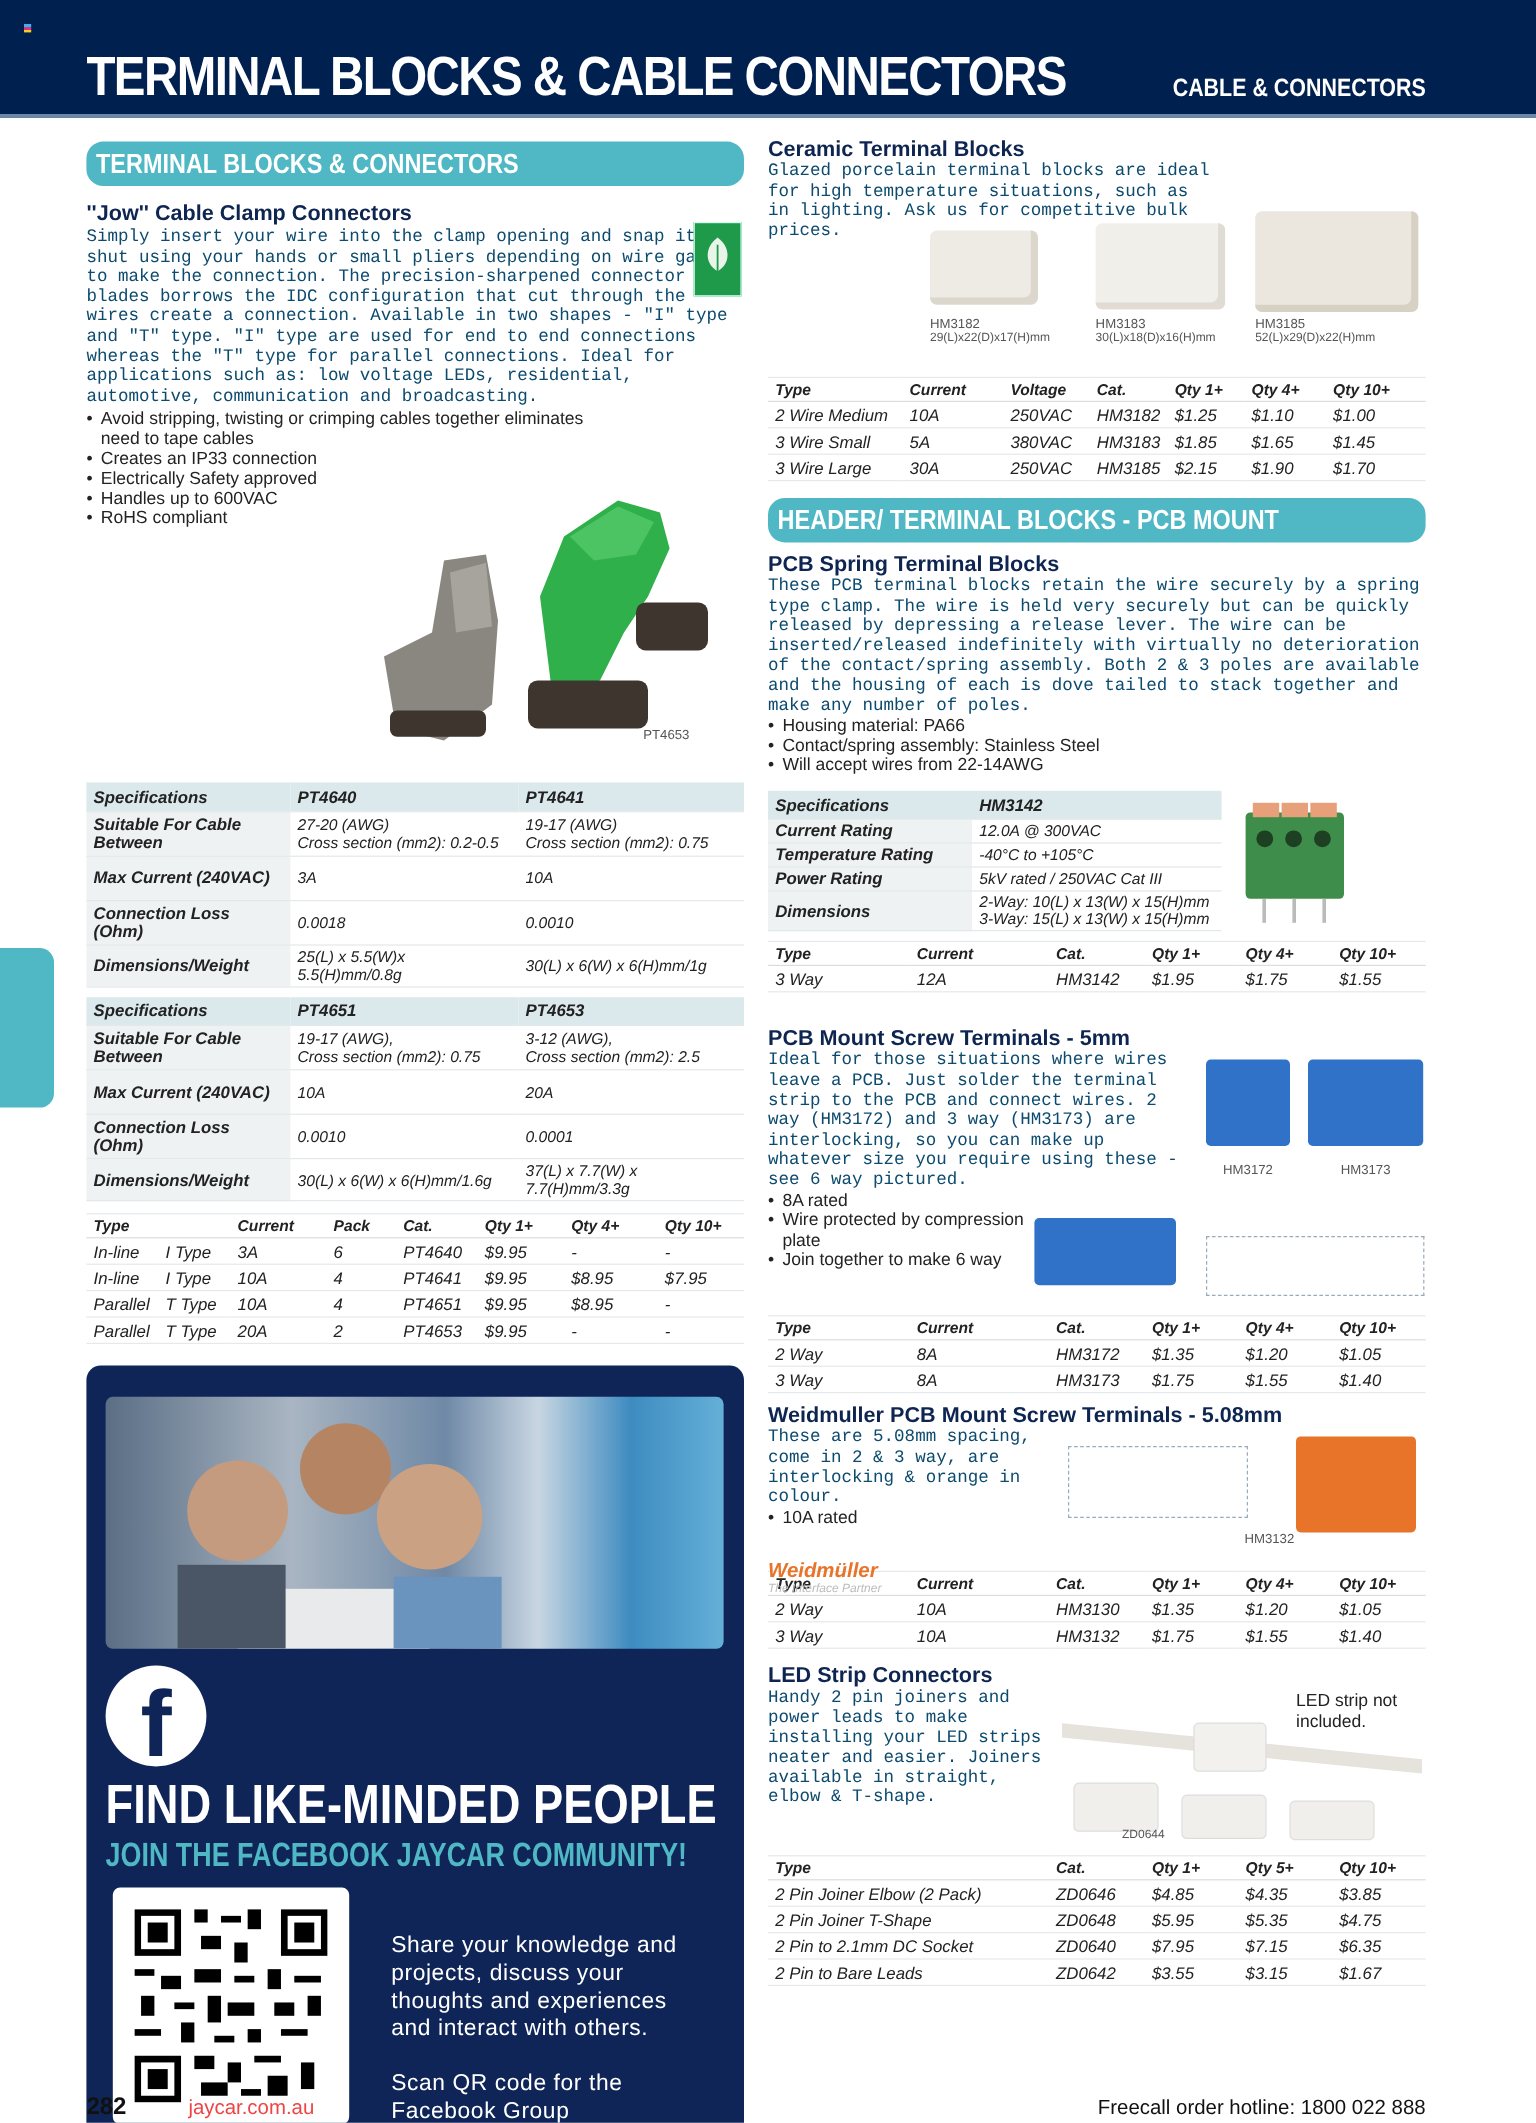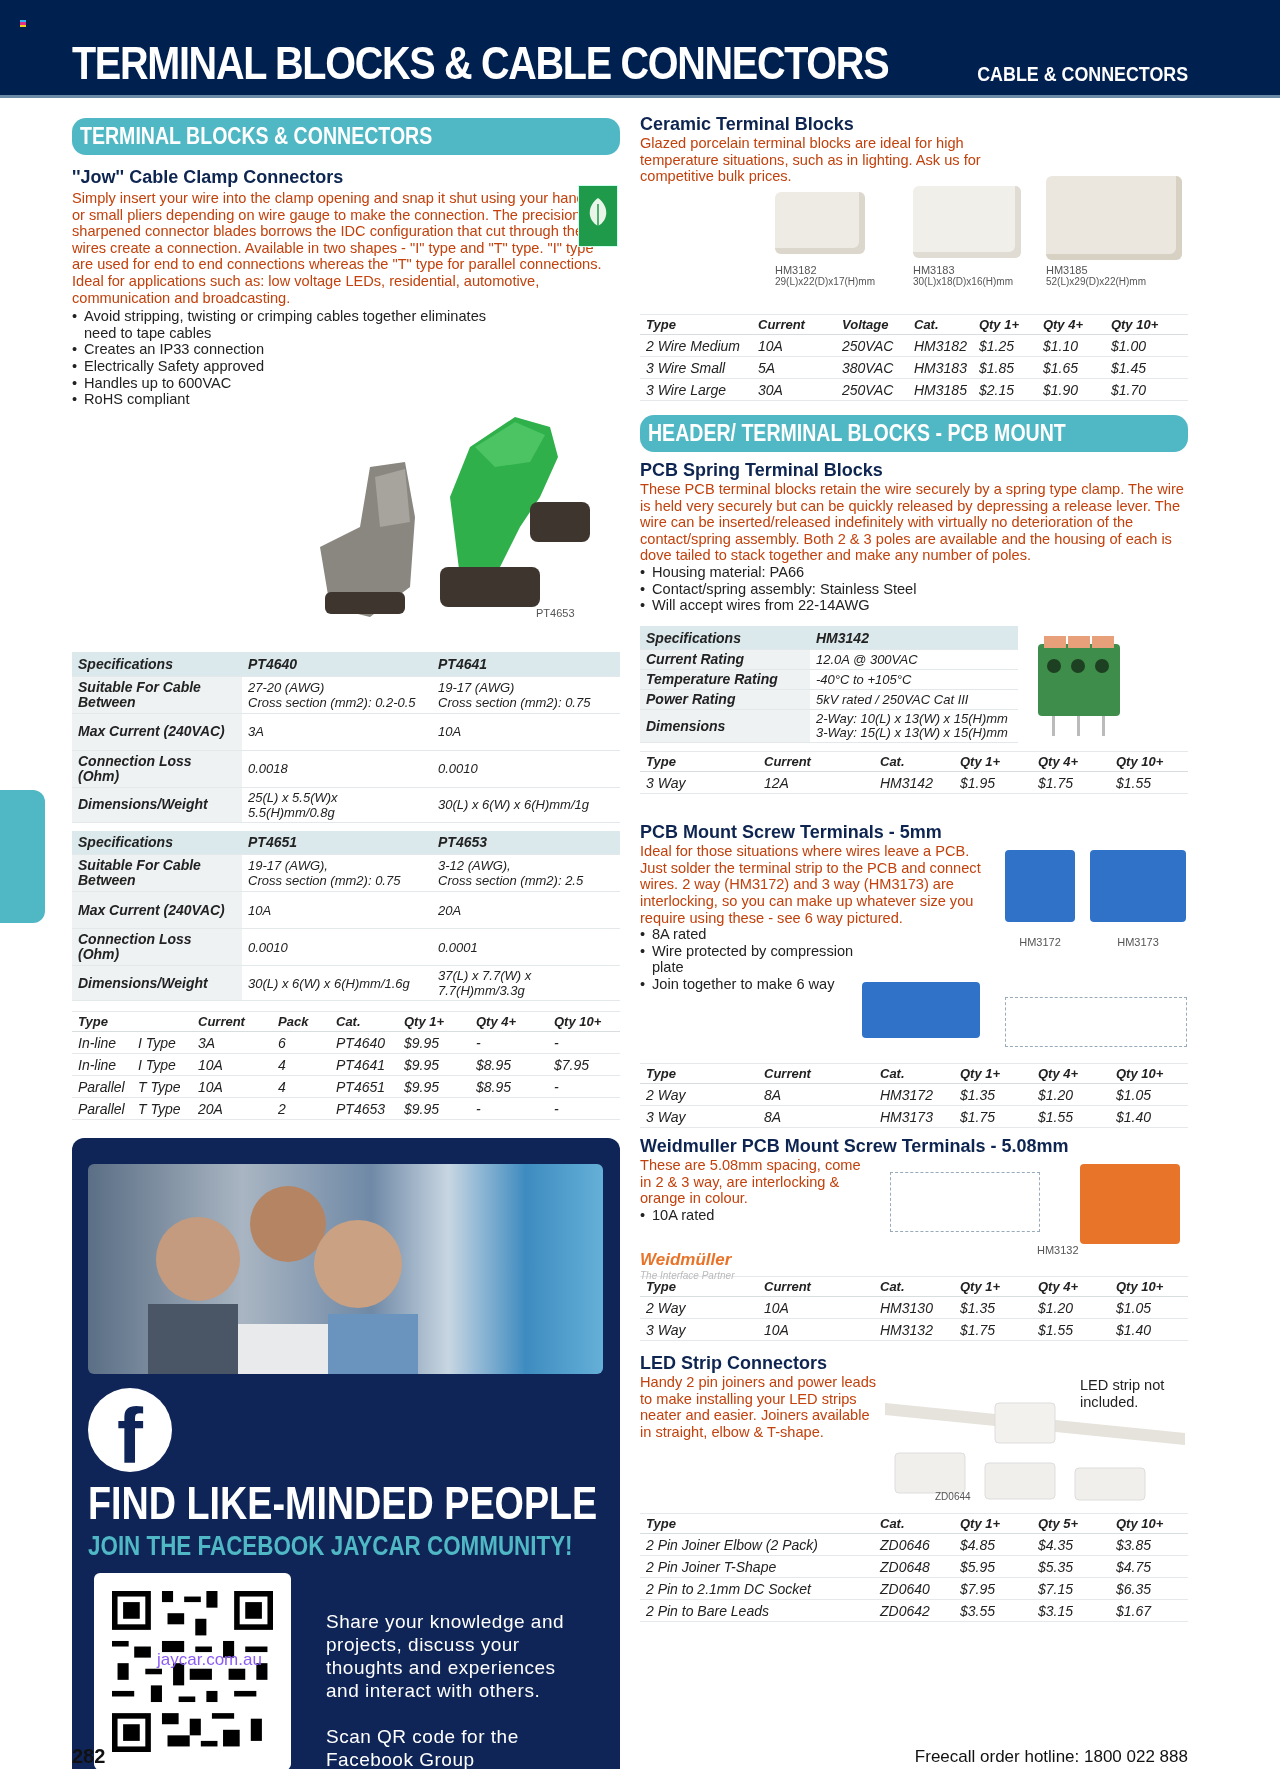--- a/index.html
+++ b/index.html
@@ -10,21 +10,21 @@
   .header .cat { position: absolute; right: 92px; top: 62px; font-weight: bold; font-size: 21px; color: #fff; transform: scaleX(0.85); transform-origin: right; white-space: nowrap; }
   .side-tab { position: absolute; left: 0; top: 790px; width: 45px; height: 133px; background: #4fb8c4; border-radius: 0 12px 12px 0; }
 
   .col-left { position: absolute; left: 72px; top: 118px; width: 548px; }
   .col-right { position: absolute; left: 640px; top: 114px; width: 548px; }
 
   .section-bar { height: 37px; background: #4fb8c4; border-radius: 14px; color: #fff; font-weight: bold; font-size: 23px; padding: 5px 8px; white-space: nowrap; }
   .section-bar span { display: inline-block; transform: scaleX(0.85); transform-origin: left; }
 
   .prod-title { font-weight: bold; font-size: 18px; color: #0d2550; margin-top: 8px; }
-  .desc { font-size: 14.6px; line-height: 16.6px; color: #c2410c; }
+  .desc { font-size: 14.6px; line-height: 16.6px; color: #0c4a6e; font-family: Liberation Mono, monospace; }
   ul.bullets { list-style: none; font-size: 14.6px; line-height: 16.6px; }
   ul.bullets li { padding-left: 12px; position: relative; }
   ul.bullets li::before { content: "•"; position: absolute; left: 0; }
 
   table { border-collapse: collapse; width: 100%; font-style: italic; }
   .spec td { font-size: 13px; border-bottom: 1px solid #e3e8ea; padding: 2px 6px; vertical-align: middle; }
   .spec td.lbl { font-weight: bold; font-size: 14px; background: #eef2f3; width: 170px; line-height: 15px; }
   .spec tr.hd td { background: #dce9ec; font-weight: bold; font-size: 14px; height: 24px; }
   .spec td.v { font-family: "Liberation Sans Narrow", "Liberation Sans", sans-serif; transform-origin: left; }
   .price { margin-top: 6px; }
@@ -35,21 +35,21 @@
   .fb-panel { position: relative; margin-top: 18px; width: 548px; height: 660px; background: #0f2557; border-radius: 12px; }
   .fb-photo { position: absolute; left: 16px; top: 26px; width: 515px; height: 210px; border-radius: 6px; overflow: hidden; background: linear-gradient(90deg, #5a6e85 0%, #a9b5c2 30%, #6f89a6 55%, #c8d6e2 70%, #3e8bc0 85%, #64b0d8 100%); }
   .fb-logo { position: absolute; left: 16px; top: 250px; width: 84px; height: 84px; border-radius: 50%; background: #fff; color: #0f2557; font-weight: bold; font-size: 78px; text-align: center; line-height: 96px; overflow: hidden; }
   .fb-title { position: absolute; left: 16px; top: 338px; font-weight: bold; font-size: 46px; color: #fff; white-space: nowrap; transform: scaleX(0.82); transform-origin: left; }
   .fb-sub { position: absolute; left: 16px; top: 392px; font-weight: bold; font-size: 28px; color: #4fb8c4; white-space: nowrap; transform: scaleX(0.80); transform-origin: left; }
   .qr { position: absolute; left: 22px; top: 435px; width: 197px; height: 197px; background: #fff; border-radius: 6px; }
   .fb-text { position: absolute; left: 254px; top: 472px; color: #fff; font-size: 19px; line-height: 23px; letter-spacing: 0.5px; }
   .fb-text p { margin-bottom: 23px; }
 
   .footer-page { position: absolute; left: 72px; top: 1745px; font-weight: bold; font-size: 20px; color: #111; }
-  .footer-url { position: absolute; left: 157px; top: 1650px; font-size: 17px; color: #8b5cf6; }
+  .footer-url { position: absolute; left: 157px; top: 1747px; font-size: 17px; color: #ef4444; }
   .footer-hotline { position: absolute; right: 92px; top: 1747px; font-size: 17px; color: #111; }
   .cap { font-size: 11px; color: #555; font-family: "Liberation Sans", sans-serif; }
 </style>
 </head>
 <body>
 
 <div class="header">
   <div class="cmyk"></div>
   <h1>TERMINAL BLOCKS &amp; CABLE CONNECTORS</h1>
   <div class="cat">CABLE &amp; CONNECTORS</div>

